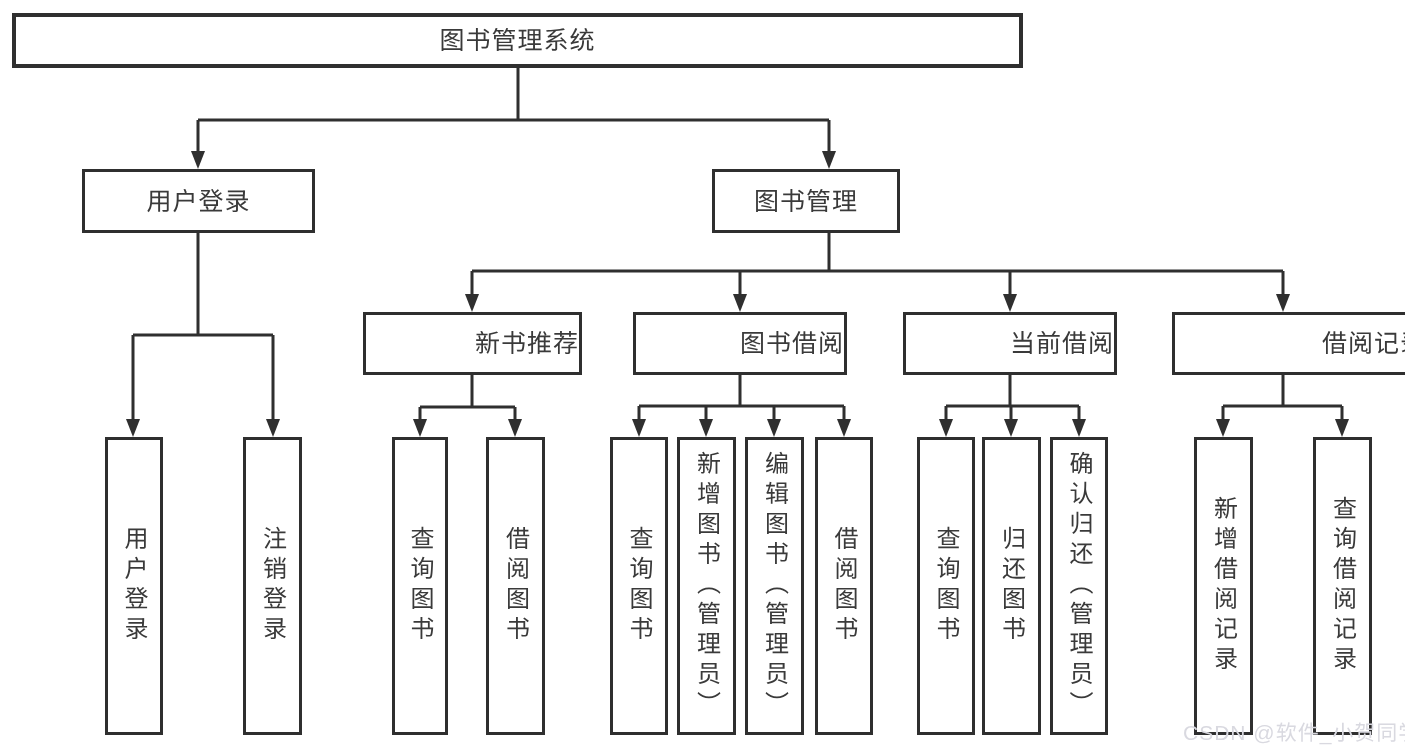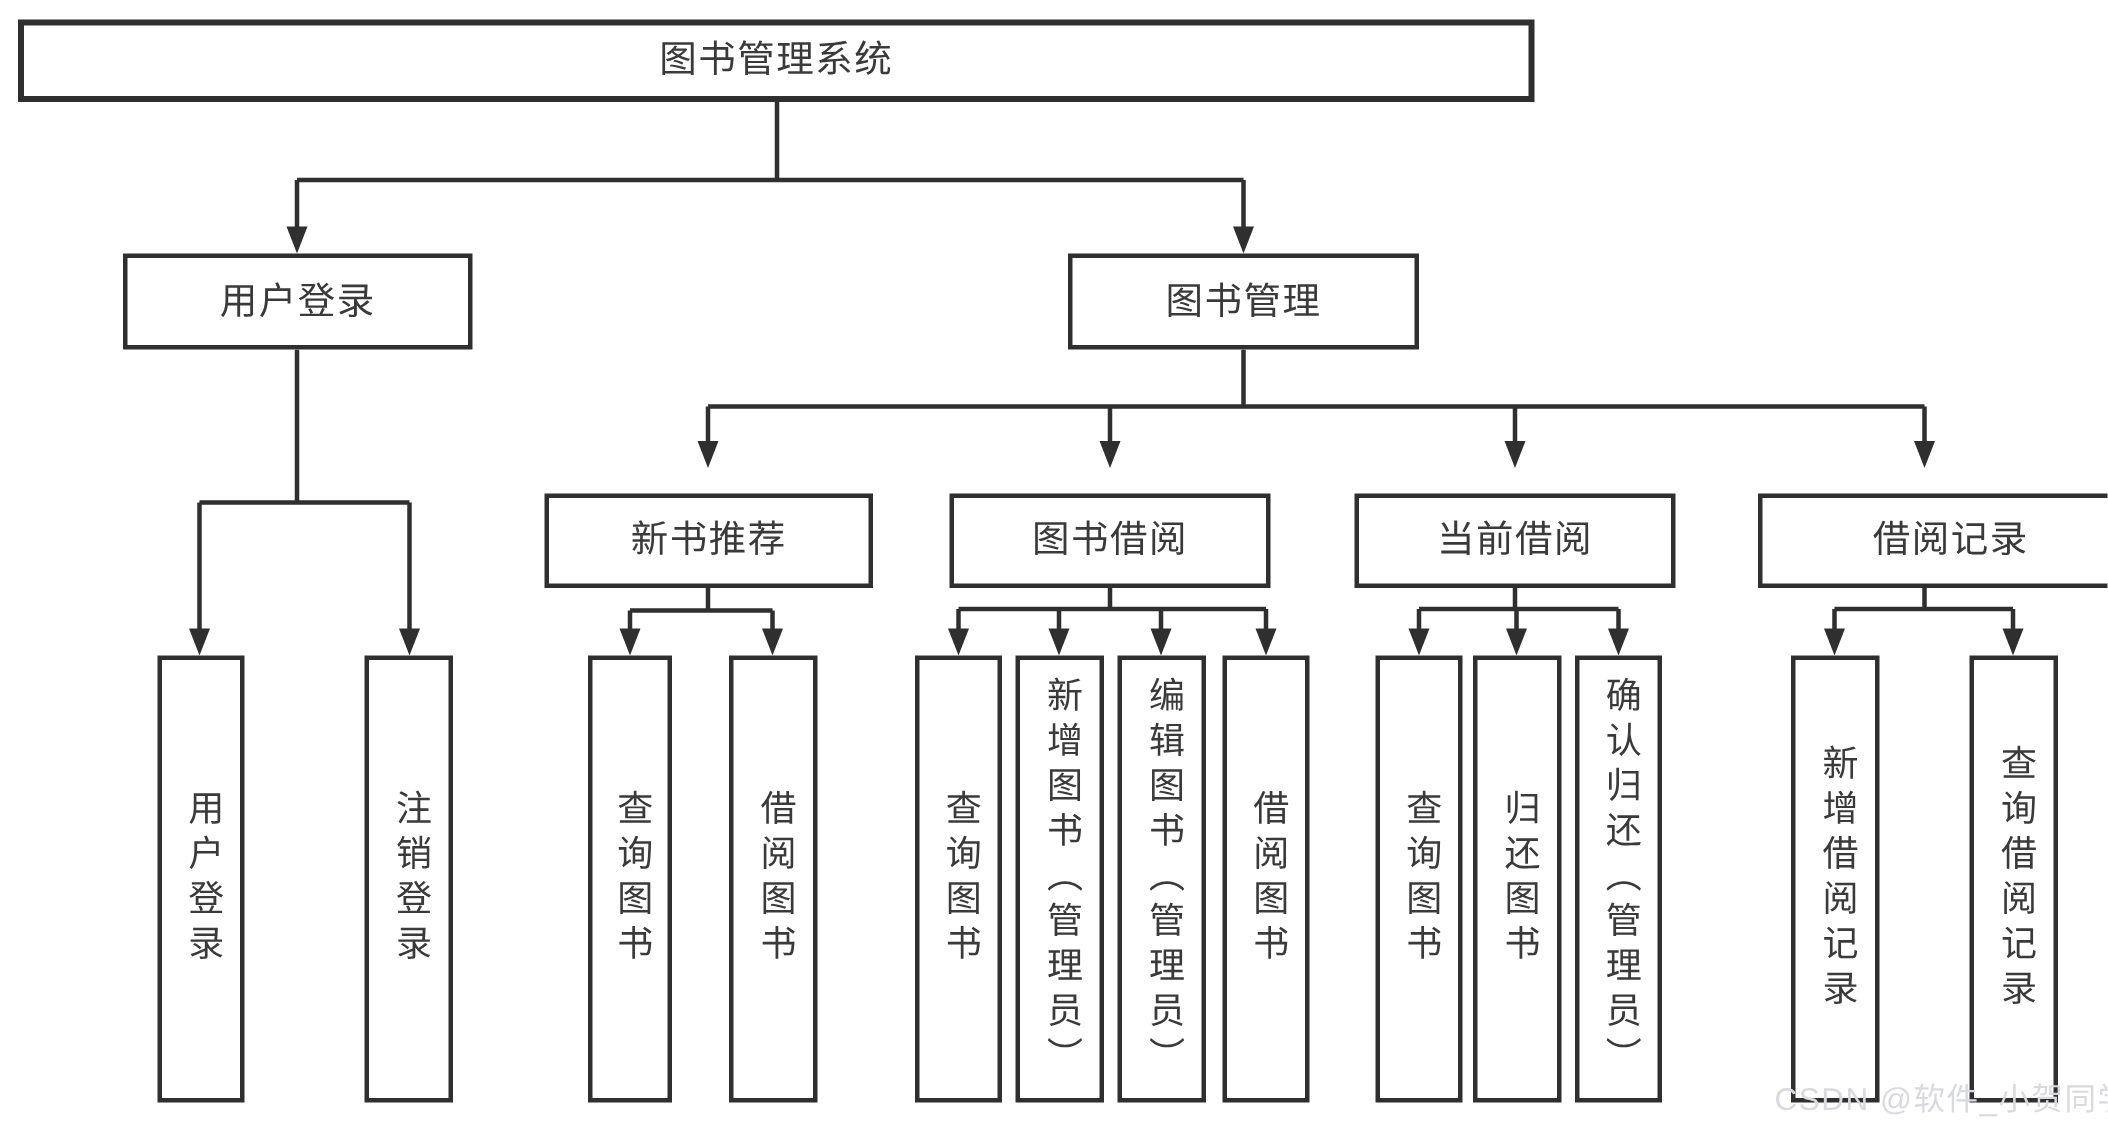--- a/index.html
+++ b/index.html
@@ -49,21 +49,21 @@
     font-size:25px;
     letter-spacing:1px;
     white-space:nowrap;
     line-height:1;
   }
   .root{
     left:12px;top:13px;width:1011px;height:55px;
     border-width:4px;
   }
   .lvl2{top:169px;height:64px;}
-  .lvl3{top:329px;height:63px;}
+  .lvl3{top:312px;height:63px;justify-content:flex-end;}
   .vbox{
     top:437px;height:298px;
   }
   .vbox .vlbl{
     writing-mode:vertical-lr;
     text-orientation:mixed;
     font-size:24px;
     letter-spacing:6px;
     line-height:1;
     white-space:nowrap;
@@ -127,21 +127,21 @@
     </g>
   </svg>
 
   <div class="node hbox root">
     <span class="lbl">图书管理系统</span>
   </div>
 
   <div class="node hbox lvl2" style="left:82px;width:233px;">
     <span class="lbl">用户登录</span>
   </div>
-  <div class="node hbox lvl2" style="left:712px;width:234px;">
+  <div class="node hbox lvl2" style="left:712px;width:188px;">
     <span class="lbl">图书管理</span>
   </div>
 
   <div class="node hbox lvl3" style="left:363px;width:219px;">
     <span class="lbl">新书推荐</span>
   </div>
   <div class="node hbox lvl3" style="left:633px;width:214px;">
     <span class="lbl">图书借阅</span>
   </div>
   <div class="node hbox lvl3" style="left:903px;width:214px;">

